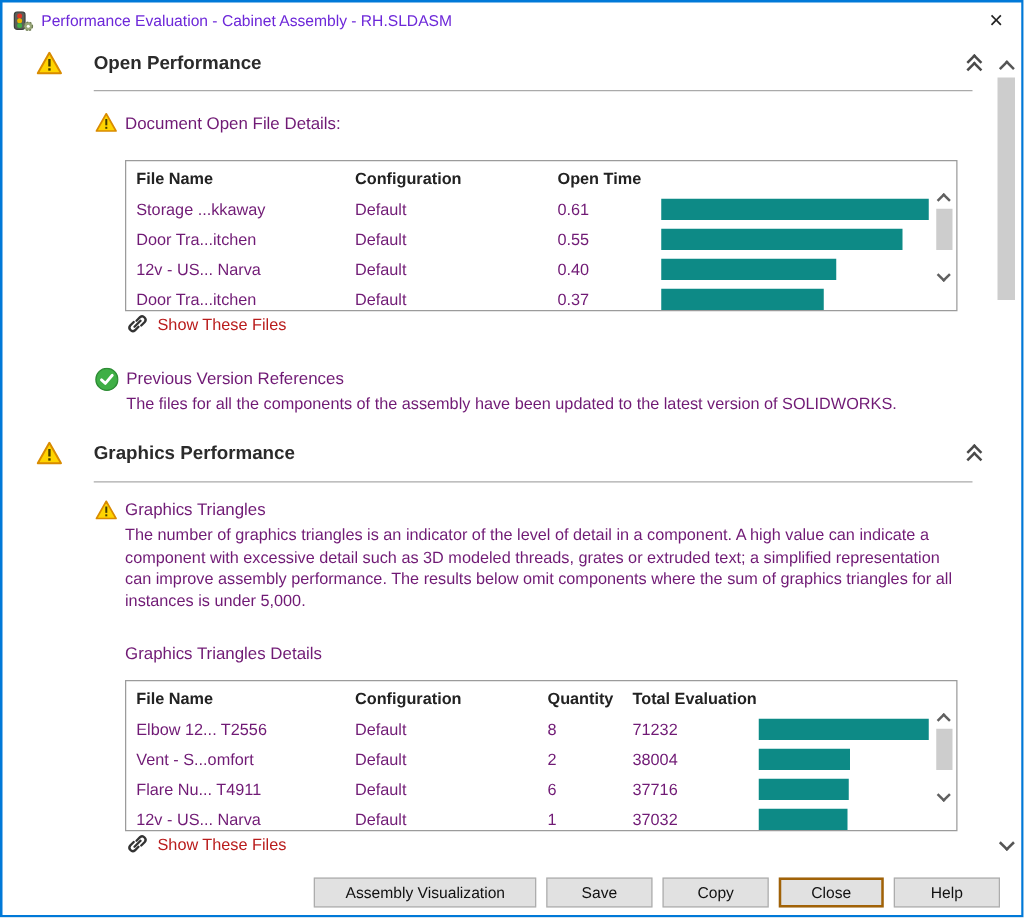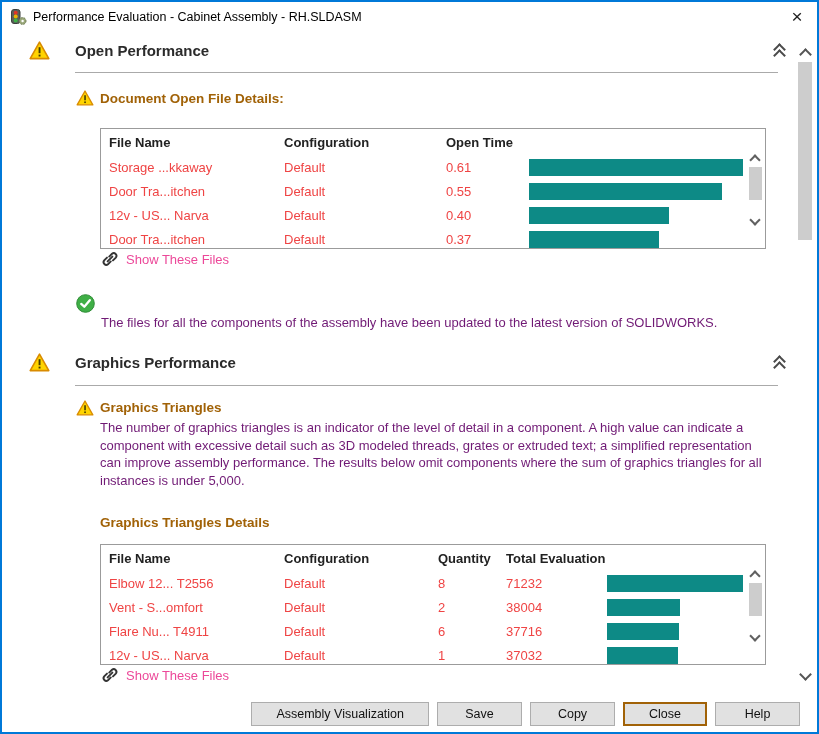--- a/index.html
+++ b/index.html
@@ -1,40 +1,40 @@
 <!DOCTYPE html>
 <html><head>
 <meta charset="utf-8">
 <style>
   html,body{margin:0;padding:0;background:#f0f0f0;font-family:"Liberation Sans",sans-serif;}
   .window{position:relative;width:819px;height:734px;background:#fff;overflow:hidden;}
   .frame{position:absolute;inset:0;border:2px solid #0079d8;pointer-events:none;z-index:60;}
   
   .titlebar{position:absolute;top:2px;left:2px;right:2px;height:30px;background:#fff;display:flex;align-items:center;padding-left:8px;box-sizing:border-box;}
-  .title{font-size:12.5px;color:#000000;margin-left:6px;}
+  .title{font-size:12.5px;color:#6d28d9;margin-left:6px;}
   .closebtn{position:absolute;top:3px;right:6px;width:28px;height:24px;border:none;background:transparent;font-size:19px;line-height:22px;color:#222;cursor:pointer;font-family:"Liberation Sans",sans-serif;}
   
   .h-section{position:absolute;font-size:15px;font-weight:bold;color:#2b2b2b;}
-  .h-sub{position:absolute;font-size:13.5px;font-weight:bold;color:#a16207;}
+  .h-sub{position:absolute;font-size:13.5px;font-weight:normal;color:#701a75;}
   .para{position:absolute;font-size:13px;color:#701a75;line-height:17.5px;}
   .hr{position:absolute;left:75px;width:703px;height:0;border-top:1px solid #aaa;}
   
   .ic{position:absolute;display:inline-block;}
   
   .collapse{position:absolute;width:20px;height:18px;cursor:pointer;}
   .chv{display:inline-block;width:7px;height:7px;border-left:2px solid #4a4a4a;border-top:2px solid #4a4a4a;transform:rotate(45deg);}
   .collapse .chv{position:absolute;left:4px;}
   .collapse .chv.c1{top:2px;} .collapse .chv.c2{top:8px;}
   
-  .slink{position:absolute;display:flex;align-items:center;gap:7px;font-size:13px;color:#ec4899;text-decoration:none;cursor:pointer;}
+  .slink{position:absolute;display:flex;align-items:center;gap:7px;font-size:13px;color:#b91c1c;text-decoration:none;cursor:pointer;}
   
   .tbl{position:absolute;width:666px;height:121px;border:1px solid #9b9b9b;background:#fff;box-sizing:border-box;overflow:hidden;}
   .t-head,.t-row{display:grid;align-items:center;padding:0 22px 0 8px;height:24px;box-sizing:border-box;}
   .t-head{height:25px;margin-top:1px;font-weight:bold;font-size:13px;color:#222;}
-  .t-row{font-size:13px;color:#ef4444;}
+  .t-row{font-size:13px;color:#701a75;}
   .t1cols{grid-template-columns:175px 162px 83px 1fr;}
   .t2cols{grid-template-columns:175px 154px 68px 101px 1fr;}
   .barcell{position:relative;height:17px;}
   .bar{display:block;height:100%;}
   
   .itrack{position:absolute;right:2px;top:22px;width:16px;height:77px;display:flex;flex-direction:column;align-items:center;background:#fff;}
   .iarrow{width:16px;height:14px;display:flex;align-items:center;justify-content:center;cursor:pointer;}
   .iarrow .chv{width:6px;height:6px;border-color:#606060;}
   .iarrow .chv.up{transform:rotate(45deg);margin-top:3px;}
   .iarrow .chv.down{transform:rotate(225deg);margin-bottom:3px;}
@@ -156,20 +156,21 @@
     </span>
     <span>Show These Files</span>
   </a>
 
   <span class="ic" style="left:76px;top:294px;">
     <svg width="19" height="19" viewBox="0 0 19 19">
         <circle cx="9.5" cy="9.5" r="8.8" fill="#3faf46" stroke="#2e8c35"></circle>
         <path d="M5.2 9.9 L8.3 12.7 L13.8 6.2" stroke="#fff" stroke-width="2.3" fill="none" stroke-linecap="round" stroke-linejoin="round"></path>
       </svg>
   </span>
+  <div class="h-sub" style="left:101px;top:295px;">Previous Version References</div>
   <div class="para" style="left:101px;top:314px;width:690px;">The files for all the components of the assembly have been updated to the latest version of SOLIDWORKS.</div>
 
   <span class="ic" style="left:29px;top:353px;">
     <svg width="21" height="19" viewBox="0 0 21 19">
         <path d="M10.5 1.2 L19.8 17.6 H1.2 Z" fill="#ffd400" stroke="#d98b00" stroke-width="1.6" stroke-linejoin="round"></path>
         <rect x="9.6" y="6.2" width="1.9" height="6" fill="#453c00"></rect>
         <rect x="9.6" y="13.6" width="1.9" height="1.9" fill="#453c00"></rect>
       </svg>
   </span>
   <div class="h-section" style="left:75px;top:354px;">Graphics Performance</div>

